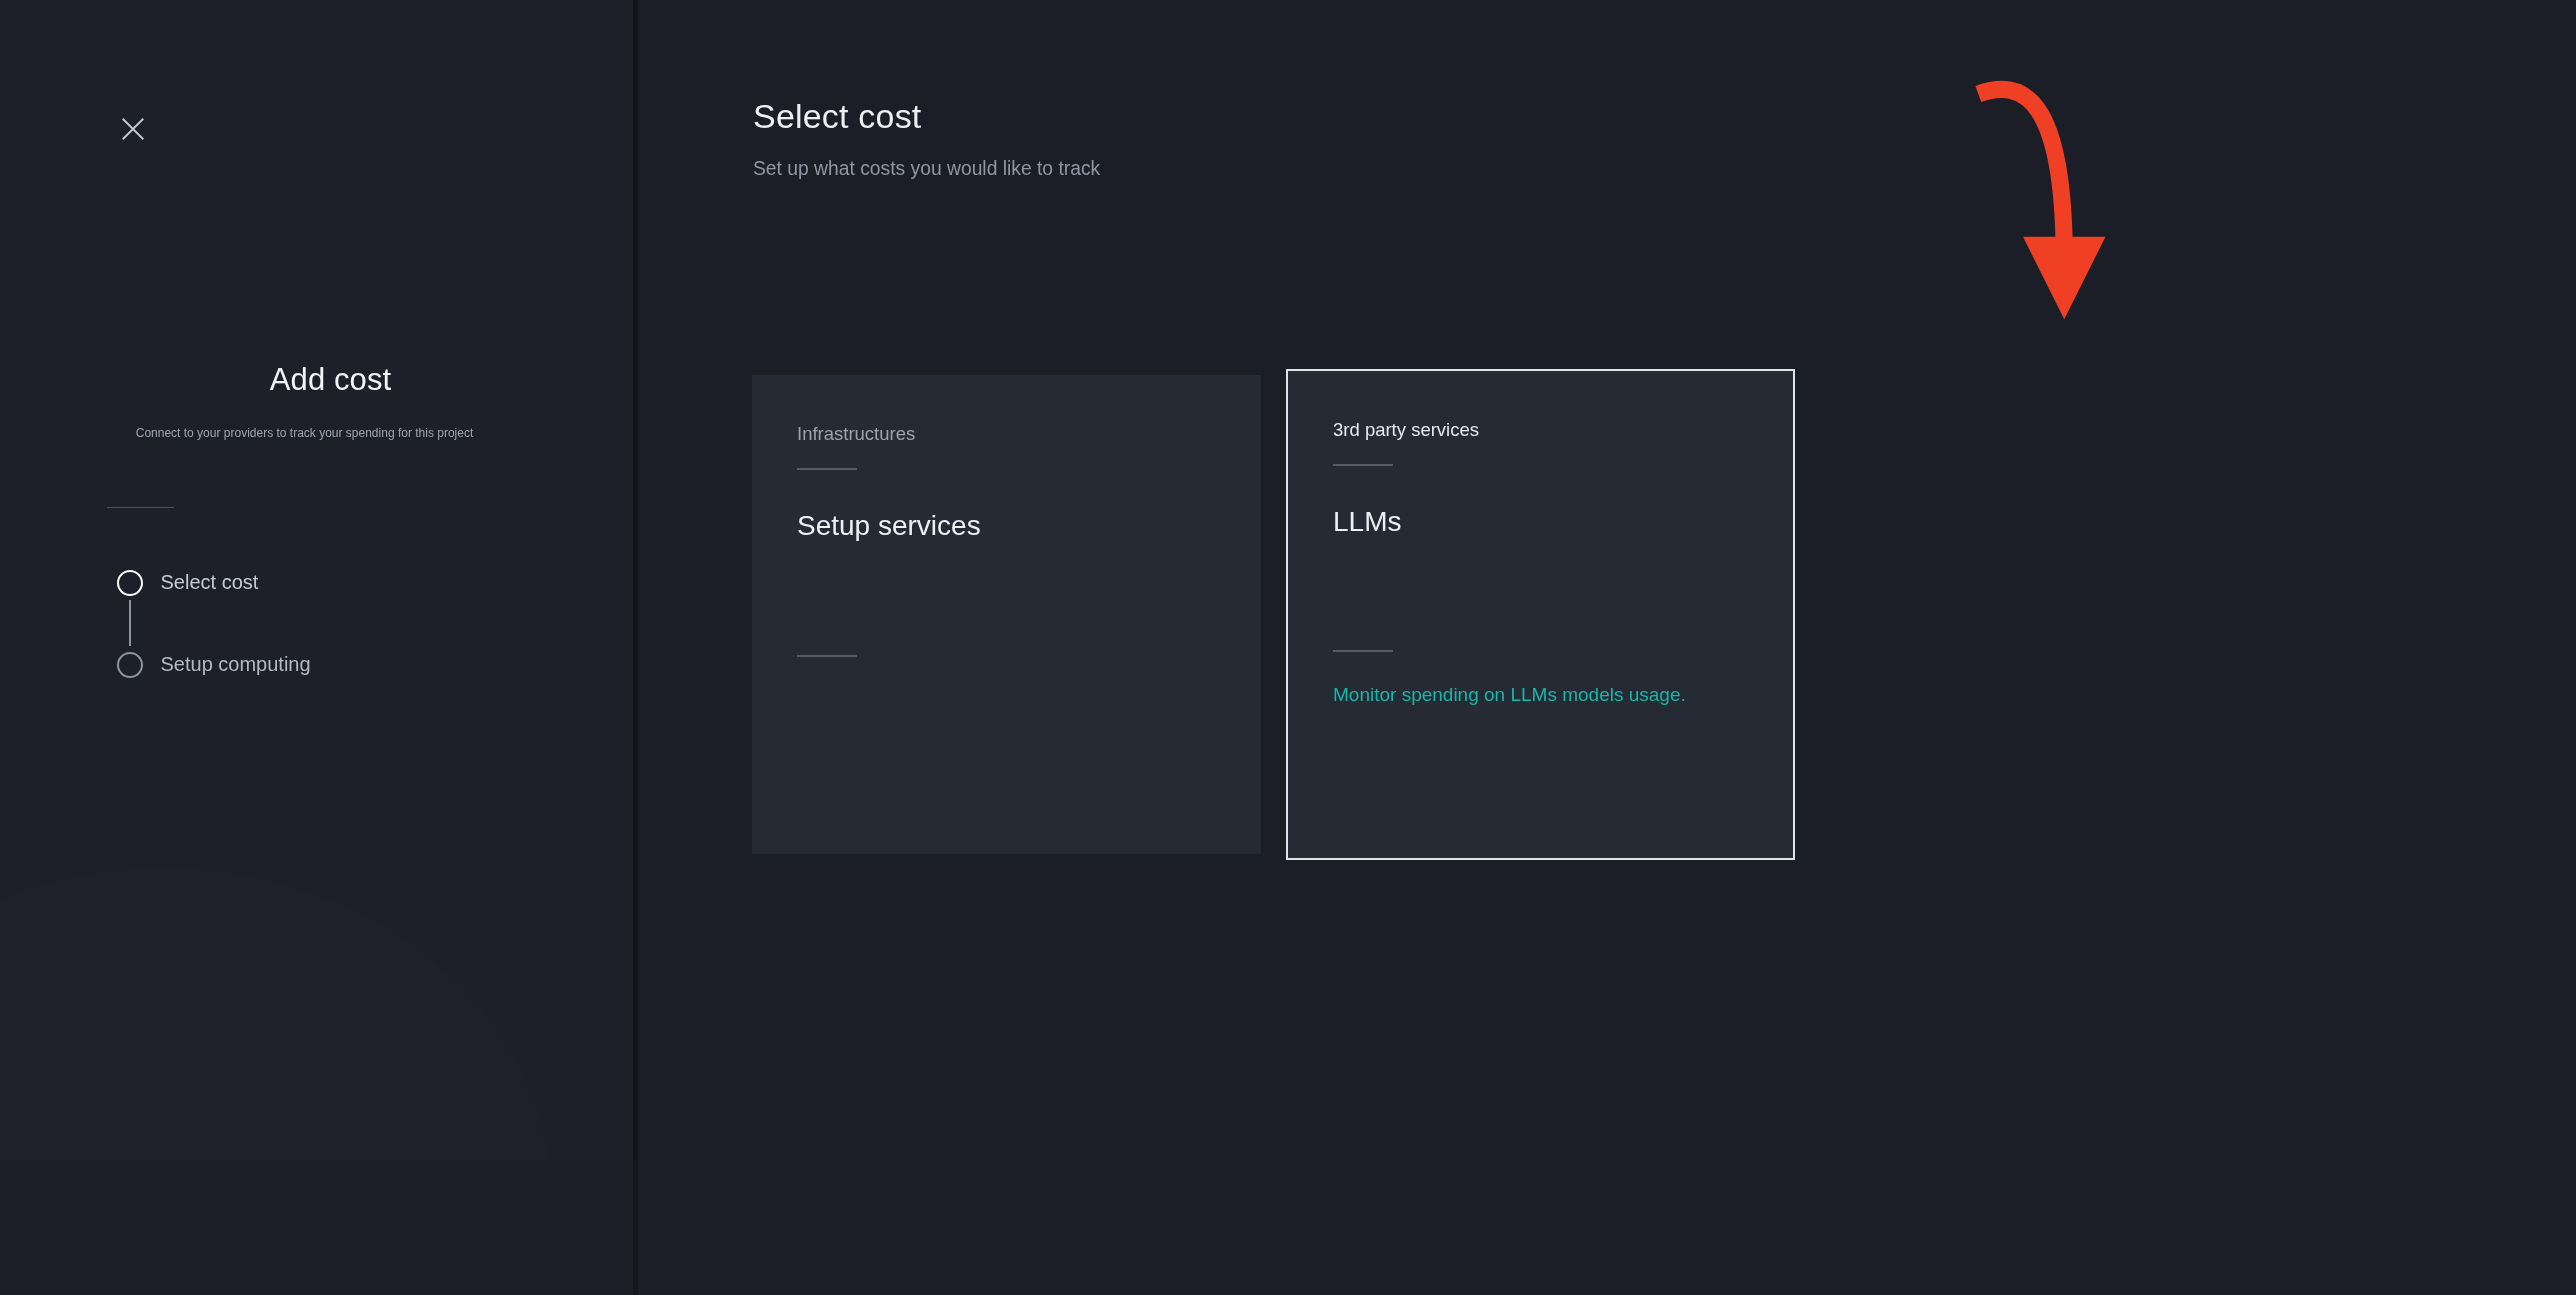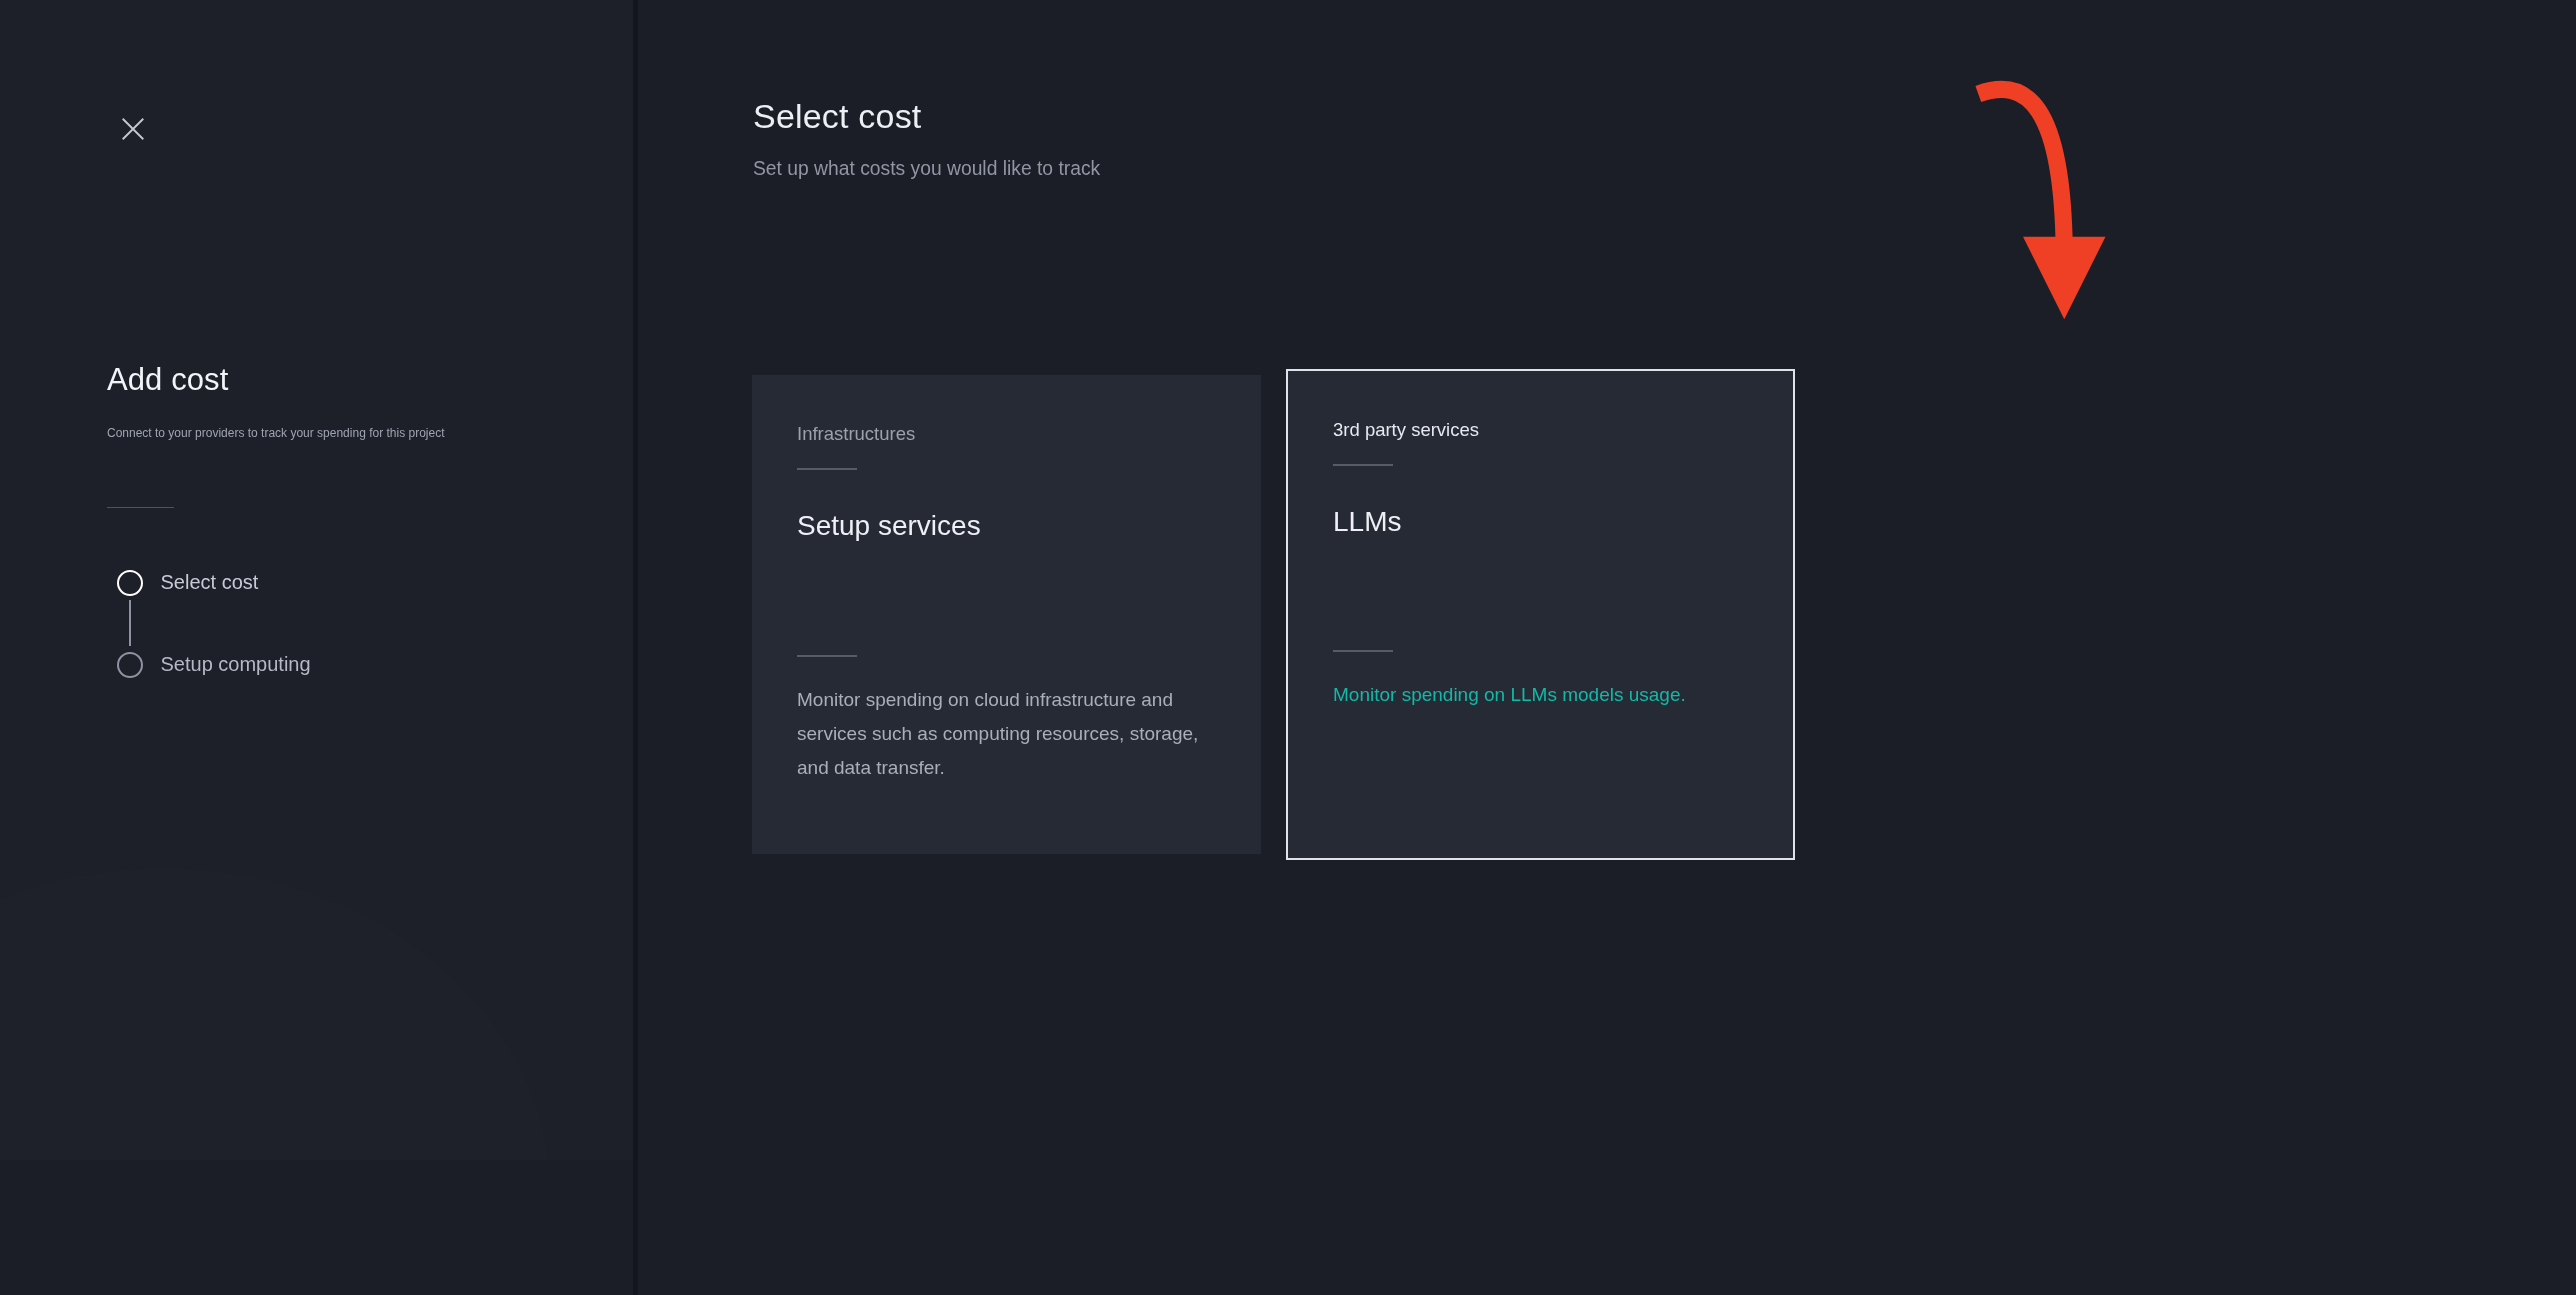--- a/index.html
+++ b/index.html
@@ -21,20 +21,21 @@
   }
 
   
   .sidebar {
     position: relative;
     width: 633px;
     height: 1160px;
     background: #1d2029;
     flex: 0 0 633px;
     overflow: hidden;
+    text-align: center;
   }
 
   
   .sidebar-glow {
     position: absolute;
     left: -223px;
     bottom: -361px;
     width: 773px;
     height: 653px;
     border-radius: 50%;
@@ -295,21 +296,20 @@
       <p class="main-sub">Set up what costs you would like to track</p>
     </div>
 
     <div class="cards">
 
       <div class="card card-cloud">
         <div class="card-eyebrow">Infrastructures</div>
         <div class="card-rule"></div>
         <div class="card-title">Setup services</div>
         <div class="card-rule-2"></div>
-        <div class="card-desc">Monitor spending on cloud infrastructure and services such as computing resources, storage, and data transfer.</div>
       </div>
 
       <div class="card card-llms">
         <div class="card-eyebrow">3rd party services</div>
         <div class="card-rule"></div>
         <div class="card-title">LLMs</div>
         <div class="card-rule-2"></div>
         <div class="card-desc">Monitor spending on LLMs models usage.</div>
       </div>
 

